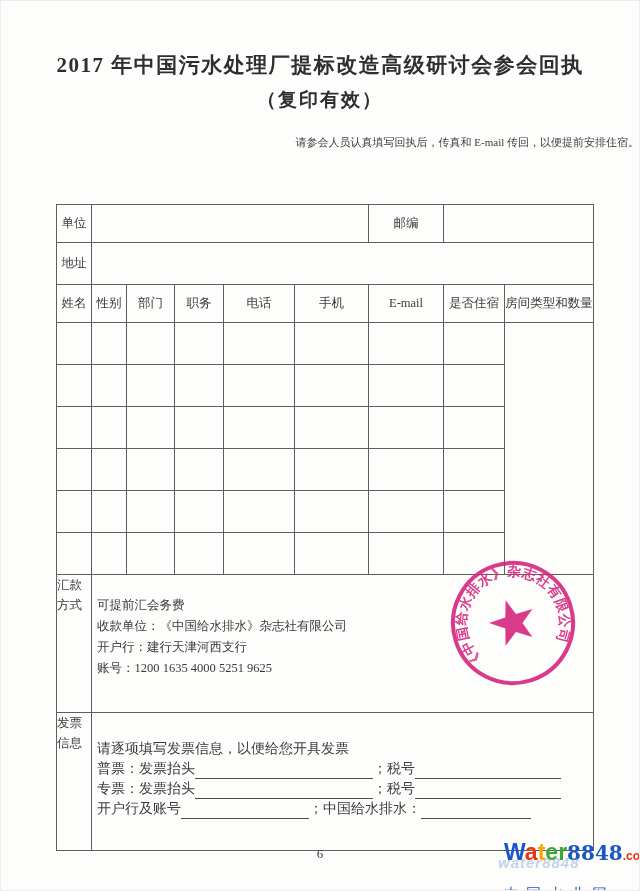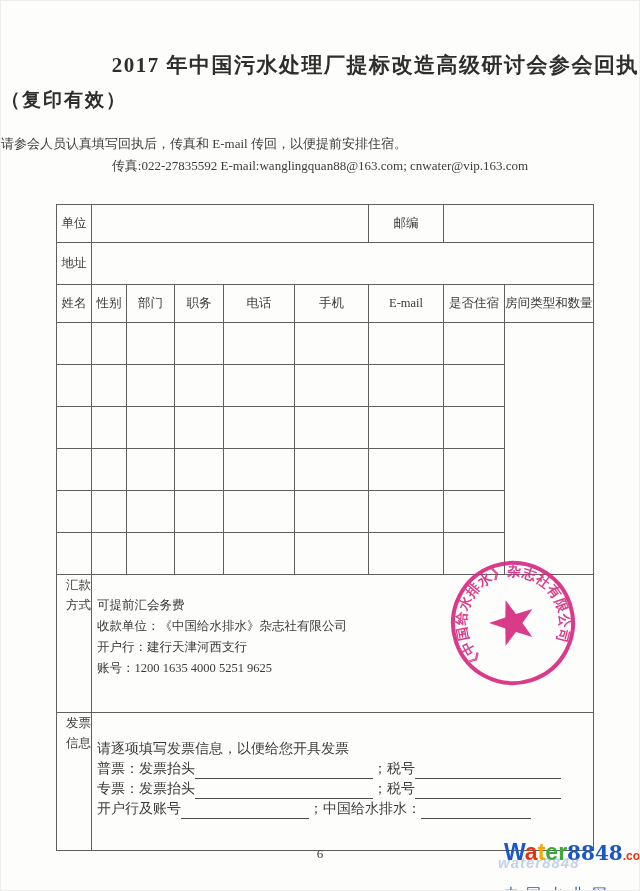--- a/index.html
+++ b/index.html
@@ -1,35 +1,35 @@
 <!DOCTYPE html>
 <html><head>
 <meta charset="utf-8">
 <style>
   html,body{margin:0;padding:0;background:#ffffff;}
   .page{
     position:relative;width:640px;height:891px;background:#fdfdfc;
     font-family:"Liberation Serif","DejaVu Serif",serif;color:#333;
     overflow:hidden;border:1px solid #ededed;box-sizing:border-box;
   }
-  .title{position:absolute;top:50px;left:0;right:0;text-align:right;
+  .title{position:absolute;top:50px;left:0;right:0;text-align:center;
     font-size:21px;font-weight:700;letter-spacing:1.5px;color:#2e2e2e;}
-  .subtitle{position:absolute;top:86px;left:0;right:0;text-align:left;
+  .subtitle{position:absolute;top:86px;left:0;right:0;text-align:center;
     font-size:19px;font-weight:700;letter-spacing:2px;color:#2e2e2e;}
-  .note1{position:absolute;top:134px;left:0;right:0;text-align:left;font-size:13px;color:#3c3c3c;}
+  .note1{position:absolute;top:134px;left:0;right:0;text-align:right;font-size:11px;color:#3c3c3c;}
   .note2{position:absolute;top:156px;left:0;right:0;text-align:center;font-size:13px;color:#3c3c3c;}
 
   table.form{position:absolute;left:55px;top:187px;width:537px;border-collapse:collapse;table-layout:fixed;margin-top:16px;}
   table.form td{border:1px solid #5f5f5f;font-size:12.5px;color:#3a3a3a;padding:0;vertical-align:middle;}
   td.lbl{text-align:center;}
   tr.h38 td{height:37px;}
   tr.h42 td{height:41px;}
   tr.hdr td{height:37px;text-align:center;}
   tr.big td{height:137px;vertical-align:top;}
-  td.lblv{vertical-align:middle;text-align:right;line-height:20px;}
+  td.lblv{vertical-align:middle;text-align:left;line-height:20px;}
 
   .pay-content{padding:20px 6px 0 5px;line-height:21px;font-size:12.5px;}
   .inv-content{padding:26px 10px 0 5px;line-height:20px;font-size:14px;font-family:Liberation Mono, monospace;}
   .inv-line{display:flex;align-items:flex-end;}
   .fill{border-bottom:1px solid #4c4c4c;height:15px;display:inline-block;}
   .f178{width:178px;} .f128{width:128px;} .f110{width:110px;}
   .fgrow{flex:1;margin-right:22px;}
 
   .stamp{position:absolute;left:446px;top:556px;width:132px;height:132px;
     transform:rotate(-18deg);opacity:0.9;pointer-events:none;}
@@ -46,21 +46,20 @@
     color:rgba(110,150,210,0.42);letter-spacing:1px;pointer-events:none;white-space:nowrap;}
 </style>
 </head>
 <body>
 
 <div class="page">
 
   <div class="title">2017 年中国污水处理厂提标改造高级研讨会参会回执</div>
   <div class="subtitle">（复印有效）</div>
   <div class="note1">请参会人员认真填写回执后，传真和 E-mail 传回，以便提前安排住宿。</div>
-  <div class="note2">传真:022-27835592  E-mail:wanglingquan88@163.com; cnwater@vip.163.com</div>
 
   <table class="form">
     <colgroup>
       <col style="width:35px">
         <col style="width:35px">
         <col style="width:48px">
       <col style="width:49px">
         <col style="width:71px">
         <col style="width:74px">
       <col style="width:75px">

